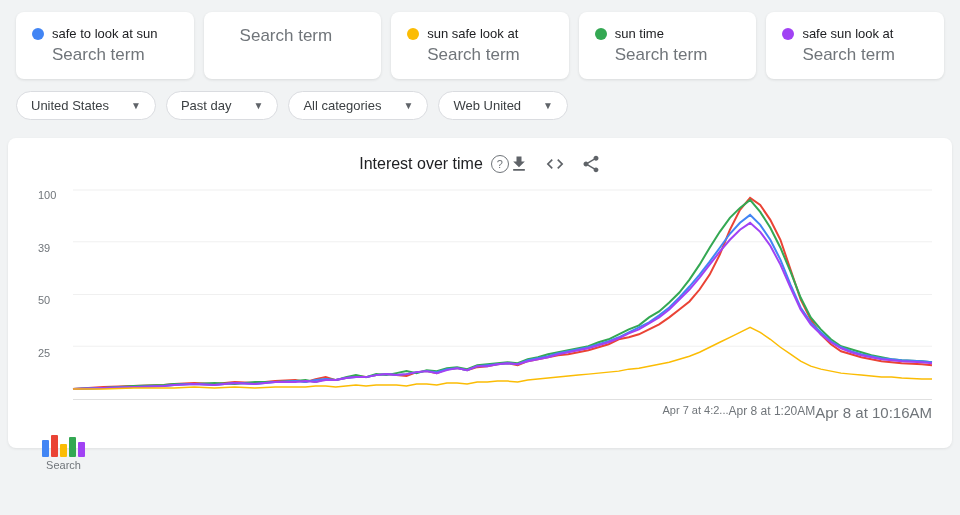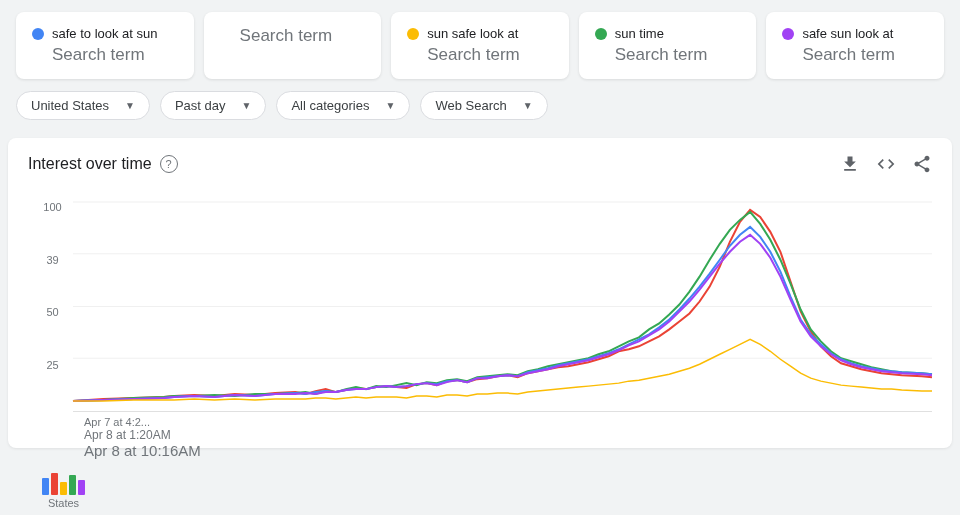--- a/index.html
+++ b/index.html
@@ -55,21 +55,21 @@
 
     .filters-row {
       display: flex;
       gap: 10px;
       align-items: center;
     }
 
     .filter-btn {
       display: flex;
       align-items: center;
-      gap: 16px;
+      gap: 22px;
       background: #fff;
       border: 1px solid #dadce0;
       border-radius: 20px;
       padding: 6px 14px;
       font-size: 13px;
       color: #3c4043;
       cursor: pointer;
       white-space: nowrap;
     }
 
@@ -83,22 +83,22 @@
       margin: 8px 8px 0;
       border-radius: 8px;
       padding: 16px 20px;
       box-shadow: 0 1px 3px rgba(0,0,0,0.08);
       min-height: 310px;
     }
 
     .chart-header {
       display: flex;
       align-items: center;
-      justify-content: space-between;
-      margin-bottom: 28px;
+      justify-content: center;
+      margin-bottom: 16px;
     }
 
     .chart-title-group {
       display: flex;
       align-items: center;
       gap: 8px;
     }
 
     .chart-title {
       font-size: 16px;
@@ -146,21 +146,21 @@
       position: relative;
     }
 
     .y-axis {
       display: flex;
       flex-direction: column;
       justify-content: space-between;
       height: 100%;
       width: 35px;
       flex-shrink: 0;
-      text-align: center;
+      text-align: left;
       padding-right: 6px;
     }
 
     .y-label {
       font-size: 11px;
       color: #70757a;
       line-height: 1;
     }
 
     .chart-plot {
@@ -176,21 +176,20 @@
       overflow: visible;
     }
 
     .x-axis-labels {
       display: flex;
       justify-content: flex-end;
       margin-left: 46px;
       margin-top: 4px;
       font-size: 11px;
       color: #70757a;
-      flex-direction: column;
     }
 
     .bottom-bar {
       display: flex;
       align-items: center;
       gap: 6px;
       margin-top: 8px;
       margin-left: 0px;
     }
 
@@ -265,21 +264,21 @@
     </div>
       <div class="filter-btn">
       <span>Past day</span>
       <span class="chevron">▼</span>
     </div>
       <div class="filter-btn">
       <span>All categories</span>
       <span class="chevron">▼</span>
     </div>
       <div class="filter-btn">
-      <span>Web Search</span>
+      <span>Web United</span>
       <span class="chevron">▼</span>
     </div>
     </div>
 </div>
 
 <div class="main-section">
   <div class="chart-header">
     <div class="chart-title-group">
       <span class="chart-title">Interest over time</span>
       <div class="help-icon">?</div>
@@ -343,17 +342,17 @@
 
     <div class="bottom-bar">
       <div class="avg-container">
         <div class="avg-bars">
         <div class="avg-bar" style="height: 16.8px; background: rgb(66, 133, 244);"></div>
             <div class="avg-bar" style="height: 22.4px; background: rgb(234, 67, 53);"></div>
             <div class="avg-bar" style="height: 12.6px; background: rgb(251, 188, 4);"></div>
             <div class="avg-bar" style="height: 19.6px; background: rgb(52, 168, 83);"></div>
             <div class="avg-bar" style="height: 15.4px; background: rgb(161, 66, 244);"></div>
           </div>
-        <div class="avg-label">States</div>
+        <div class="avg-label">Search</div>
       </div>
     </div>
   </div>
 </div>
 
 </body></html>

